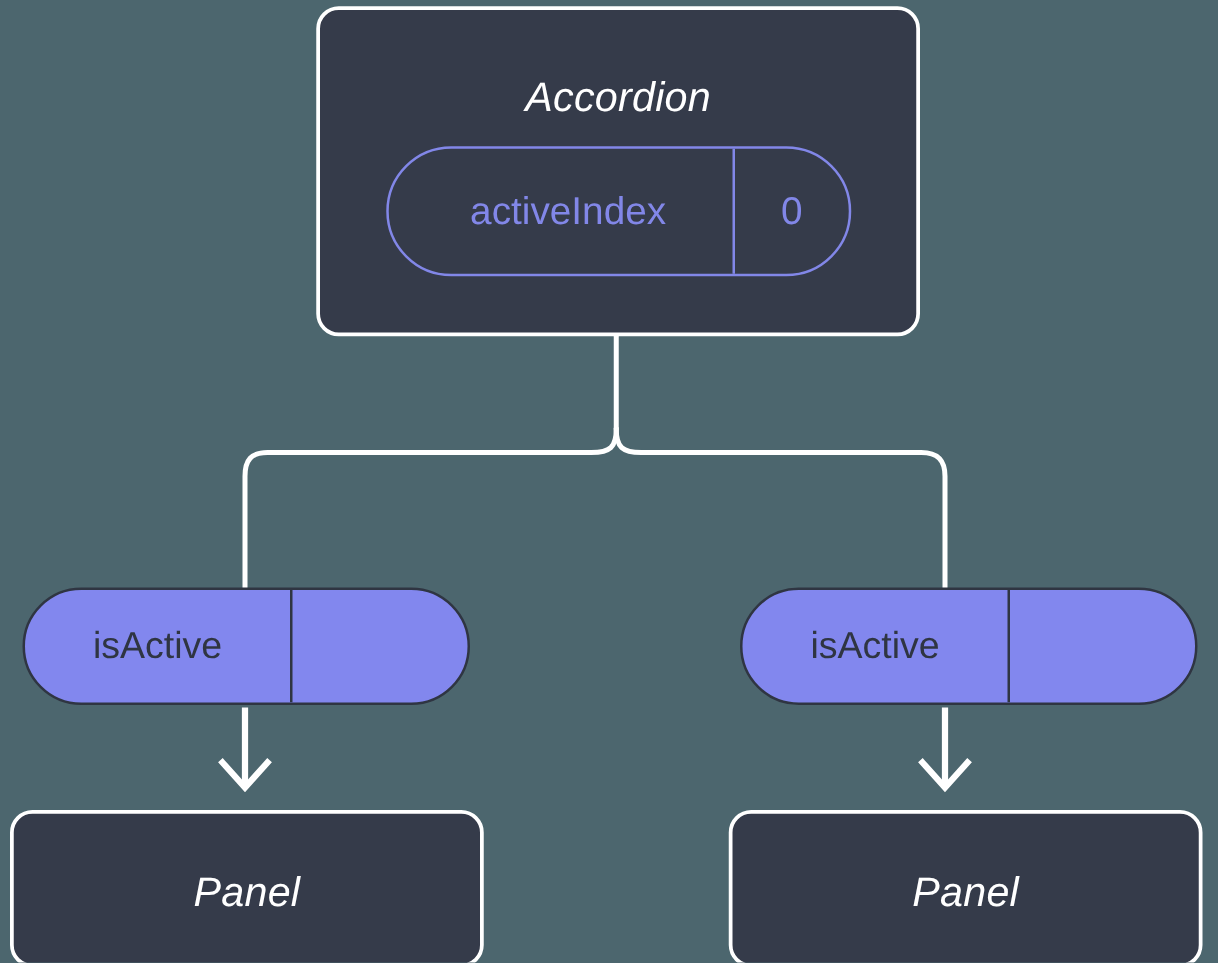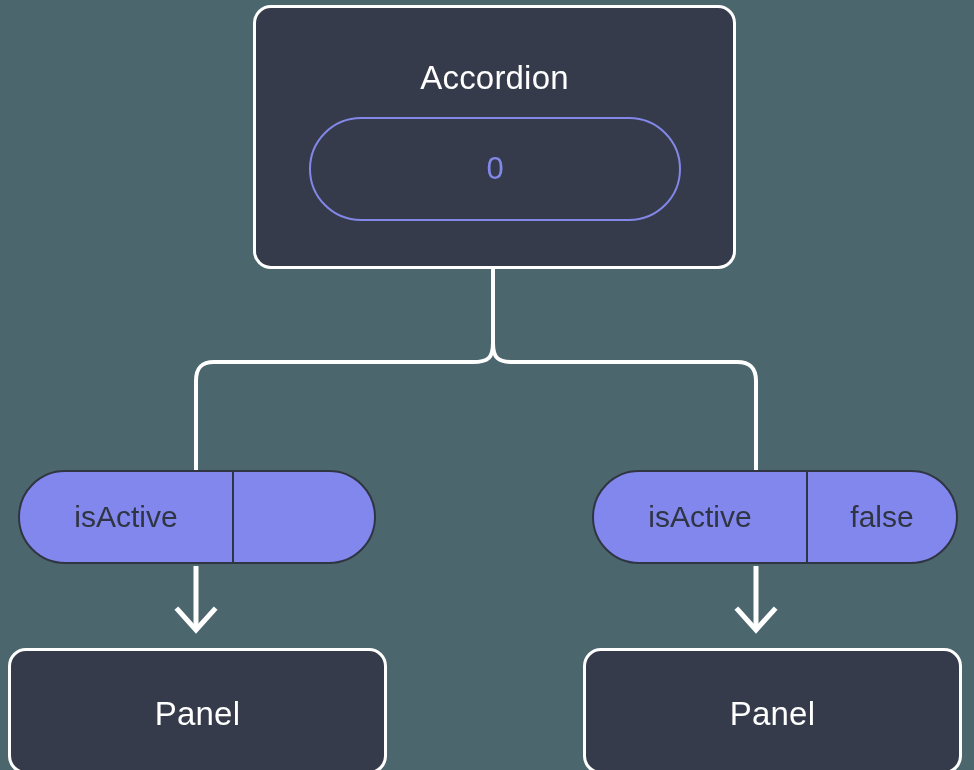--- a/index.html
+++ b/index.html
@@ -29,20 +29,21 @@
     pointer-events: none;
   }
 
   
   .node-box {
     position: absolute;
     background: #353b4a;
     border: 3px solid #ffffff;
     border-radius: 18px;
     box-sizing: border-box;
+    font-style: italic;
   }
   .node-title {
     position: absolute;
     left: 0;
     right: 0;
     text-align: center;
     color: #ffffff;
     font-size: 33px;
     font-weight: 500;
     letter-spacing: 0.2px;
@@ -185,30 +186,30 @@
       <path d="M 756 566 L 756 630" fill="none" stroke="#ffffff" stroke-width="5" stroke-linecap="butt"></path>
       <path d="M 738 610 L 756 630 L 774 610" fill="none" stroke="#ffffff" stroke-width="5" stroke-linecap="square" stroke-linejoin="miter"></path>
     </g>
   </svg>
 
   <div class="node-box" id="accordion-box">
     <div class="node-title" id="accordion-title">Accordion</div>
   </div>
 
   <div class="pill-outline" id="state-pill">
+    <div class="pill-key">activeIndex</div>
     <div class="pill-val">0</div>
   </div>
 
   <div class="pill-filled" id="prop-pill-left">
     <div class="pill-key">isActive</div>
   </div>
 
   <div class="pill-filled" id="prop-pill-right">
     <div class="pill-key">isActive</div>
-    <div class="pill-val">false</div>
   </div>
 
   <div class="node-box" id="panel-box-left">
     <div class="node-title" id="panel-title-left">Panel</div>
   </div>
 
   <div class="node-box" id="panel-box-right">
     <div class="node-title" id="panel-title-right">Panel</div>
   </div>
 

